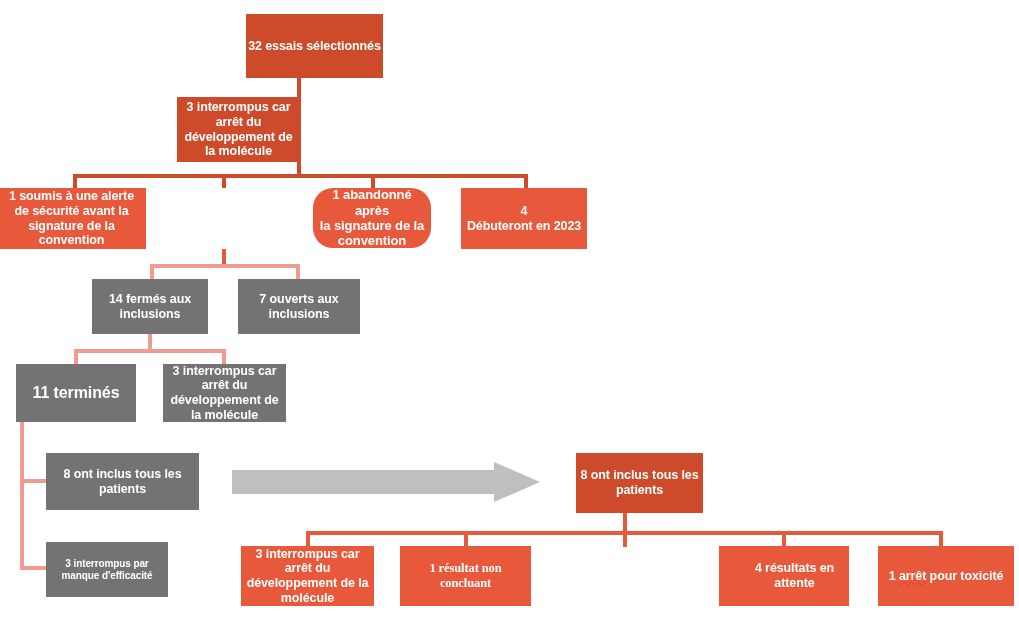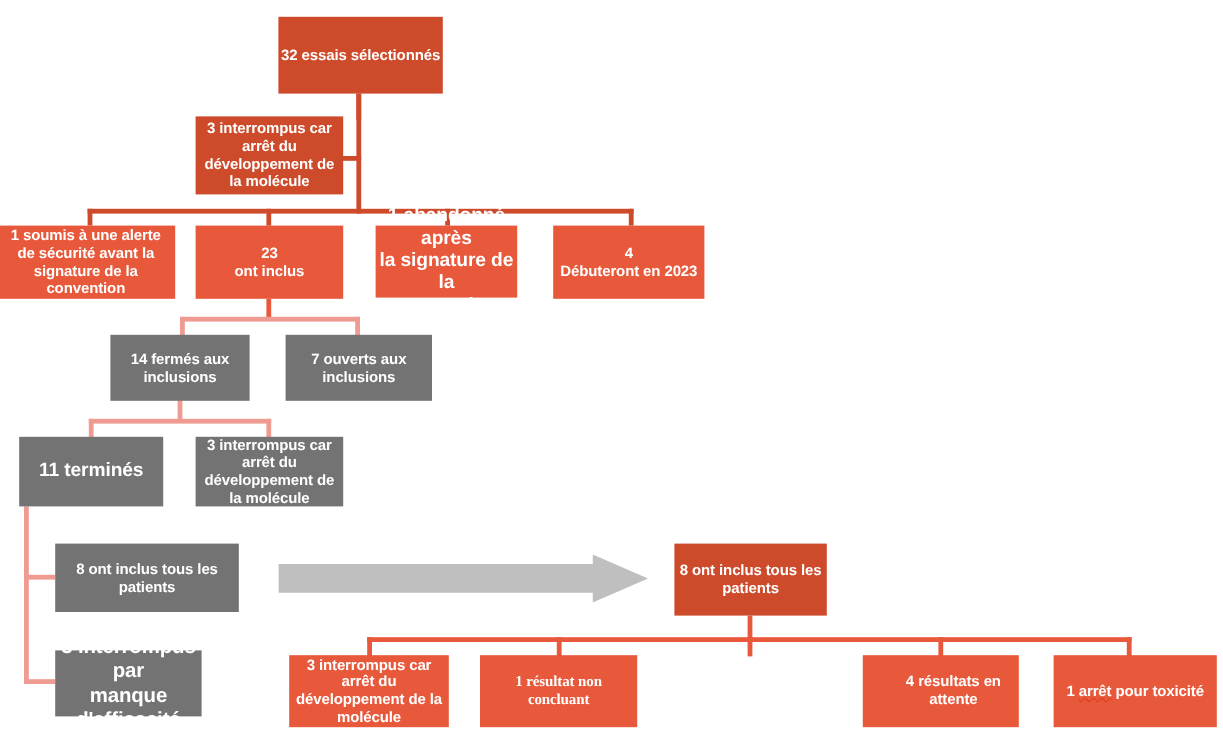--- a/index.html
+++ b/index.html
@@ -24,21 +24,21 @@
     display: flex;
     align-items: center;
     justify-content: center;
     text-align: center;
     color: #ffffff;
     font-weight: bold;
     line-height: 1.18;
     white-space: pre-line;
     letter-spacing: -0.1px;
   }
-  .node.dark   { background: #cd4a2a; }
+  .node.dark   { background: #cd4a2a; margin-left: 14px; }
   .node.orange { background: #e8583a; }
   .node.pink   { background: #737373; }
 
   .node .txt {
     display: block;
     width: 100%;
     padding: 0 2px;
   }
 
   
@@ -118,26 +118,22 @@
 la molécule</span>
   </div>
 
   <div class="node orange" style="left:-3px; top:188px; width:149px; height:61px; font-size:12.5px;">
     <span class="txt">1 soumis à une alerte
 de sécurité avant la
 signature de la
 convention</span>
   </div>
 
-  <div class="node orange" style="left:163px; top:188px; width:123px; height:61px; font-size:12.5px;">
-    <span class="txt">23
-ont inclus</span>
-  </div>
 
-  <div class="node orange" style="left:313px; top:188px; width:118px; height:60px; font-size:16px;">
+  <div class="node orange" style="left:313px; top:188px; width:118px; height:60px; font-size:13px;border-radius:20px;">
     <span class="txt">1 abandonné après
 la signature de la
 convention</span>
   </div>
 
   <div class="node orange" style="left:461px; top:188px; width:126px; height:61px; font-size:12.5px;">
     <span class="txt">4
 Débuteront en 2023</span>
   </div>
 
@@ -160,21 +156,21 @@
 arrêt du
 développement de
 la molécule</span>
   </div>
 
   <div class="node pink" style="left:46px; top:453px; width:153px; height:57px; font-size:12.5px;">
     <span class="txt">8 ont inclus tous les
 patients</span>
   </div>
 
-  <div class="node pink" style="left:46px; top:542px; width:122px; height:55px; font-size:17px;">
+  <div class="node pink" style="left:46px; top:542px; width:122px; height:55px; font-size:10px;">
     <span class="txt">3 interrompus par
 manque d'efficacité</span>
   </div>
 
   <div class="node dark" style="left:562px; top:453px; width:127px; height:60px; font-size:12.5px;">
     <span class="txt">8 ont inclus tous les
 patients</span>
   </div>
 
   <div class="node orange" style="left:241px; top:546px; width:133px; height:60px; font-size:12.5px;">

